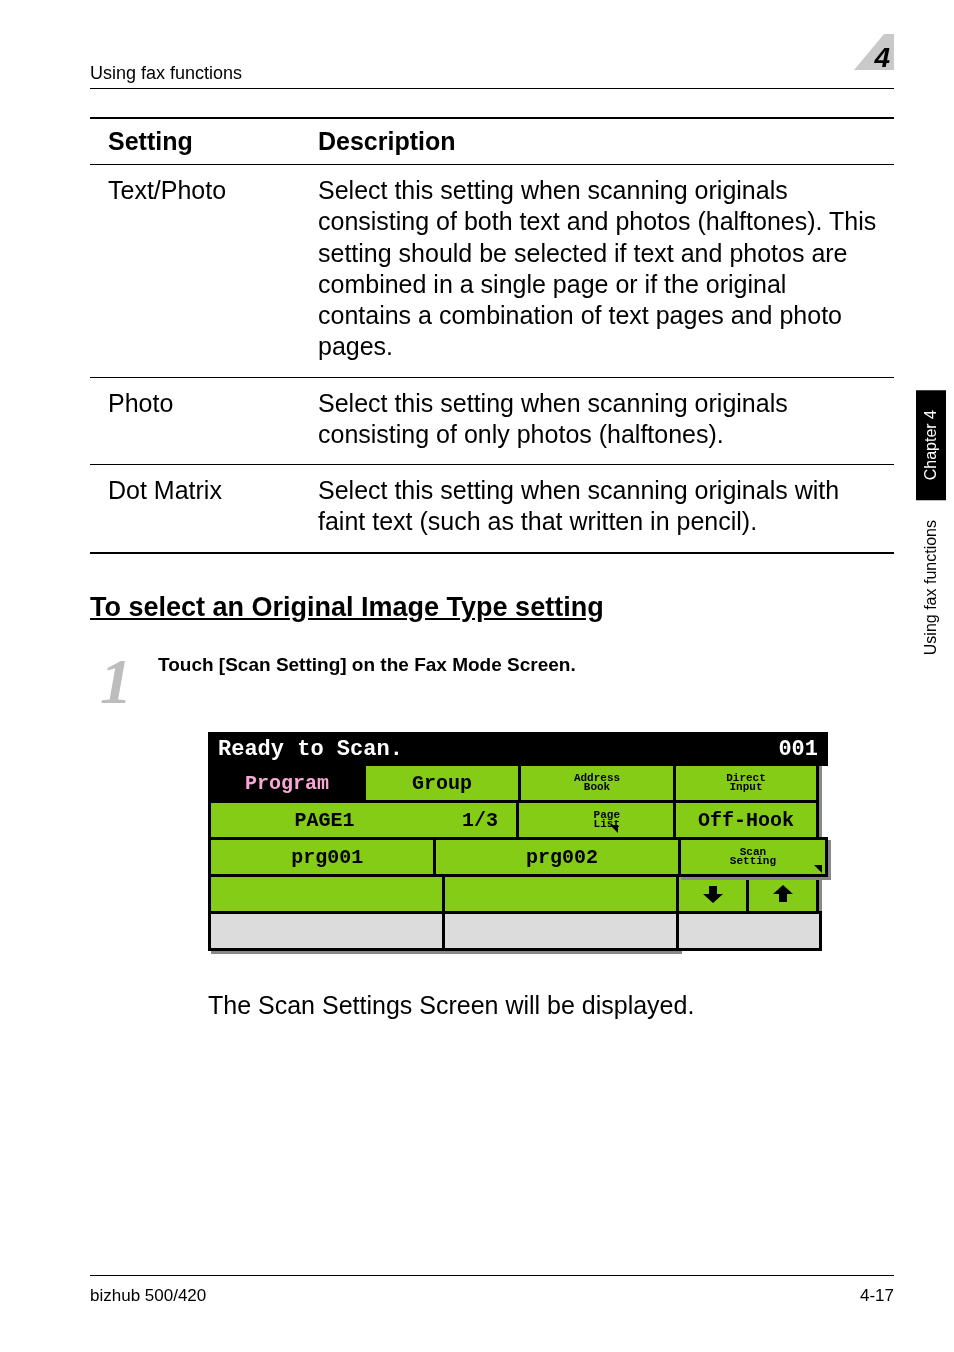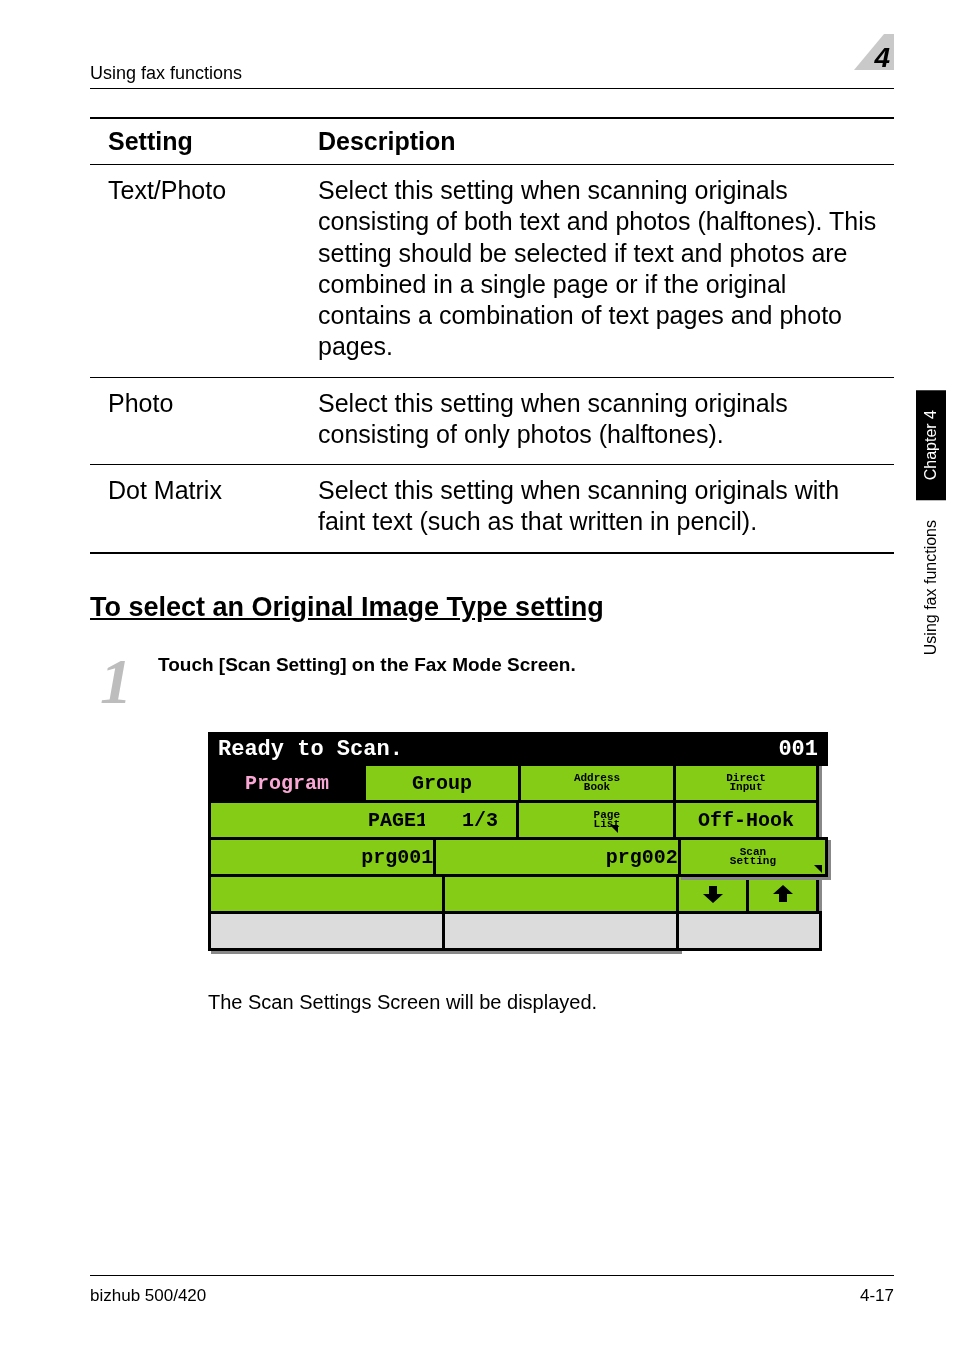--- a/index.html
+++ b/index.html
@@ -20,26 +20,26 @@
   table.settings .col1 { width: 210px; }
   h2.subhead { font-size: 27px; font-weight: bold; margin: 10px 0 30px 0; text-decoration: underline; }
   .step { display: flex; align-items: flex-start; gap: 26px; margin-left: 10px; margin-bottom: 22px;}
   .step-num { font-size: 64px; font-weight: bold; font-style: italic; color: #bdbdbd; line-height: 0.9; font-family: Georgia, 'Times New Roman', serif; }
   .step-text { font-size: 19px; font-weight: bold; line-height: 1.25; max-width: 560px;}
   .lcd { width: 620px; margin: 10px 0 0 118px; font-family: "Lucida Console","Courier New",monospace; }
   .lcd-row { display: flex; border-radius: 14px; }
   .lcd-status { display:flex; align-items:center; height:34px; background:#000; color:#fff; font-weight:bold; font-size:22px; padding:0 10px; width:100%; justify-content:space-between;}
   .cell { border: 3px solid #000; height: 40px; display: flex; align-items: center; justify-content: center; font-weight: bold; font-size: 20px; color: #000; background: #84cc16; }
   .cell.dark { background:#000; color:#f9a8d4; }
-  .cell.left { justify-content: flex-end; padding-left: 10px; }
+  .cell.left { justify-content: center; padding-left: 10px; }
   .cell + .cell { margin-left: -3px; }
   .row2 { margin-top:-3px; }
   .shadow { box-shadow: 3px 3px 0 #888; }
   .stack { display:flex; flex-direction:column; align-items:center; line-height:0.85; font-size:11px;}
-  .after-lcd { font-size:20px; margin: 40px 0 0 118px; }
+  .after-lcd { font-size:25px; margin: 40px 0 0 118px; }
   .sidetab { position:absolute; right:0; top:390px; width:38px; height:420px; }
   .sidetab .blk { background:#000; color:#fff; writing-mode: vertical-rl; transform: rotate(180deg); font-size:16px; padding:20px 6px; text-align:center; }
   .sidetab .wht { color:#000; writing-mode: vertical-rl; transform: rotate(180deg); font-size:16px; padding:20px 6px; text-align:center; }
   .footer { position:absolute; bottom:46px; left:90px; right:60px; border-top:1.5px solid #000; padding-top:10px; display:flex; justify-content:space-between; font-size:17px;}
   .pglist { width:48px; height:30px; position:relative; display:flex; align-items:center; justify-content:flex-end;}
   .pglist::after{content:""; position:absolute; right:2px; bottom:2px; width:0;height:0;border-left:8px solid transparent;border-top:8px solid #000;}
   .arrows-cell svg { display:block;}
   .spacer-row .cell { background: #dcdcdc; }
 </style>
 </head>

